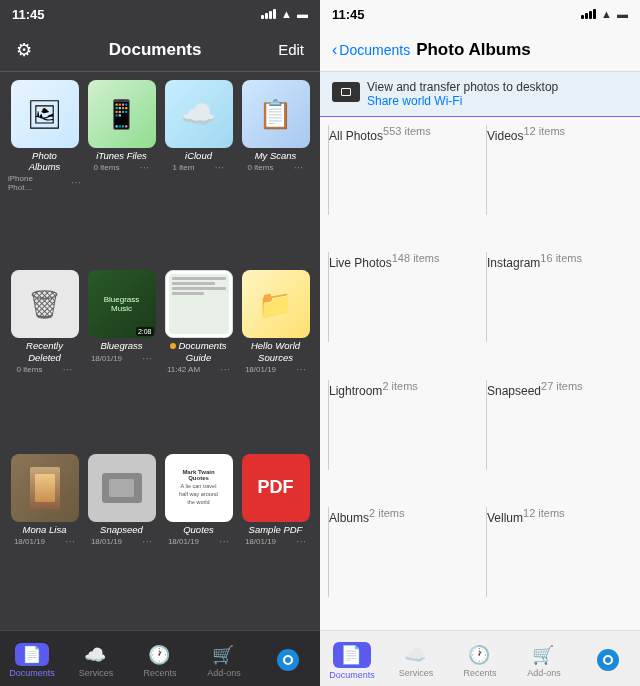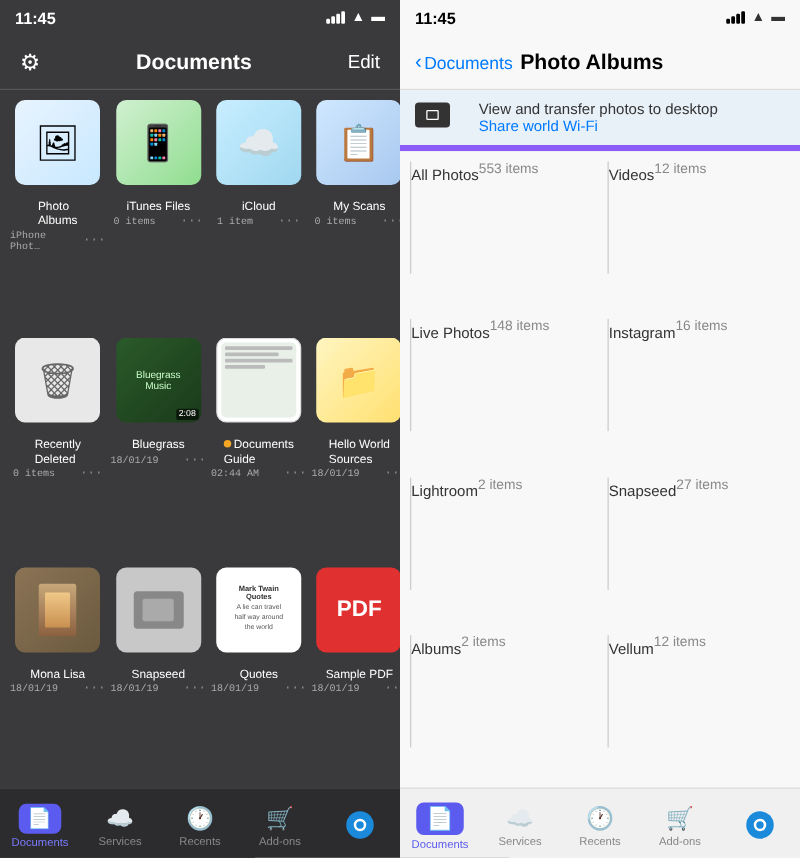--- a/index.html
+++ b/index.html
@@ -18,22 +18,22 @@
     .file-grid { flex: 1; overflow-y: auto; padding: 8px; display: grid; grid-template-columns: 1fr 1fr 1fr 1fr; gap: 4px; background: #3a3a3c; }
     .file-item { display: flex; flex-direction: column; align-items: center; }
     .file-thumb { width: 68px; height: 68px; border-radius: 8px; overflow: hidden; position: relative; display: flex; align-items: center; justify-content: center; }
     .folder-icon { width: 68px; height: 68px; border-radius: 8px; display: flex; align-items: center; justify-content: center; font-size: 36px; }
     .folder-photos { background: linear-gradient(135deg, #e8f4ff, #c8e8ff); }
     .folder-itunes { background: linear-gradient(135deg, #d0f0d0, #90dd90); }
     .folder-icloud { background: linear-gradient(135deg, #c8eeff, #a0d8f0); }
     .folder-myscans { background: linear-gradient(135deg, #d0e8ff, #a8c8ef); }
     .folder-deleted { background: #e8e8e8; }
     .folder-yellow { background: linear-gradient(135deg, #fff5c0, #ffe070); }
-    .file-name { color: white; font-size: 9.5px; text-align: left; margin-top: 12px; line-height: 1.2; }
-    .file-meta { color: #aaa; font-size: 8px; display: flex; align-items: center; gap: 20px; margin-top: 1px; font-family: Liberation Mono, monospace; }
+    .file-name { color: white; font-size: 9.5px; text-align: center; margin-top: 2px; line-height: 1.2; font-style: italic; }
+    .file-meta { color: #aaa; font-size: 8px; display: flex; align-items: center; gap: 20px; margin-top: 1px; }
     .dots { color: #888; font-size: 10px; }
     .bluegrass-thumb { background: linear-gradient(135deg, #2a5a2a, #1a3a1a); display: flex; align-items: center; justify-content: center; }
     .mona-thumb { background: linear-gradient(135deg, #8b7355, #6b5a3e); }
     .picture-thumb { background: #c8c8c8; display: flex; align-items: center; justify-content: center; }
     .quotes-thumb { background: white; padding: 4px; font-size: 6px; color: #333; text-align: center; display: flex; flex-direction: column; justify-content: center; }
     .pdf-thumb { background: #e03030; display: flex; flex-direction: column; align-items: center; justify-content: center; border-radius: 8px; }
     .pdf-text { color: white; font-size: 18px; font-weight: 700; }
     .timestamp-badge { position: absolute; bottom: 2px; right: 2px; background: rgba(0,0,0,0.6); color: white; font-size: 7px; padding: 1px 2px; border-radius: 2px; }
 
     .bottom-nav { height: 56px; background: #2c2c2e; border-top: 1px solid #444; display: flex; align-items: center; }
@@ -44,21 +44,21 @@
     .compass-icon { width: 22px; height: 22px; border-radius: 50%; background: #1c8adb; display: flex; align-items: center; justify-content: center; }
     .compass-inner { width: 10px; height: 10px; border-radius: 50%; border: 2px solid white; }
 
     
     .right-panel { width: 320px; height: 686px; background: #f8f8f8; display: flex; flex-direction: column; }
     .right-status { height: 28px; display: flex; align-items: center; justify-content: space-between; padding: 0 12px; background: #f8f8f8; }
     .right-status .time { color: #000; font-size: 13px; font-weight: 600; }
     .right-header { height: 44px; background: #f8f8f8; display: flex; align-items: center; padding: 0 12px; gap: 6px; border-bottom: 1px solid #ddd; }
     .back-btn { color: #007aff; font-size: 14px; display: flex; align-items: center; gap: 2px; }
     .right-title { color: #000; font-size: 17px; font-weight: 600; }
-    .promo-bar { background: #e8f0f8; padding: 8px 12px; display: flex; align-items: flex-start; gap: 23px; border-bottom: 5px solid #8b5cf6; }
+    .promo-bar { background: #e8f0f8; padding: 8px 12px; display: flex; align-items: flex-start; gap: 7px; border-bottom: 1px solid #8b5cf6; }
     .promo-icon { width: 28px; height: 20px; background: #333; border-radius: 3px; display: flex; align-items: center; justify-content: center; flex-shrink: 0; margin-top: 2px; }
     .promo-icon-inner { width: 10px; height: 8px; border: 1.5px solid white; border-radius: 1px; position: relative; }
     .promo-text { display: flex; flex-direction: column; }
     .promo-main { font-size: 12px; color: #333; font-weight: 500; }
     .promo-link { font-size: 12px; color: #007aff; }
     .albums-grid { flex: 1; overflow-y: auto; padding: 8px; display: grid; grid-template-columns: 1fr 1fr; gap: 12px; background: #f8f8f8; }
     .album-item { display: flex; flex-direction: row; }
     .album-thumb { height: 90px; border-radius: 6px; overflow: hidden; display: grid; grid-template-columns: 2fr 1fr; grid-template-rows: 1fr 1fr; gap: 1px; background: #ccc; }
     .album-thumb-large { grid-row: 1 / 3; }
     .album-cell { overflow: hidden; background: #ddd; }
@@ -205,21 +205,21 @@
       <div class="file-thumb" style="background:white;border-radius:8px;padding:3px;border:1px solid #ddd;">
         <div style="width:100%;height:100%;background:#e8f0e8;display:flex;flex-direction:column;gap:2px;padding:3px;border-radius:4px;">
           <div style="height:3px;background:#bbb;border-radius:1px;"></div>
           <div style="height:3px;background:#bbb;border-radius:1px;width:80%;"></div>
           <div style="height:3px;background:#bbb;border-radius:1px;"></div>
           <div style="height:3px;background:#bbb;border-radius:1px;width:60%;"></div>
         </div>
       </div>
       <div class="file-name"><span style="display:inline-block;width:6px;height:6px;background:#f5a623;border-radius:50%;margin-right:2px;"></span>Documents<br>Guide</div>
       <div class="file-meta">
-          <span style="font-size:8px;color:#aaa;">02:44 AM</span> 
+          <span style="font-size:8px;color:#aaa;">11:42 AM</span> 
           <span class="dots">···</span>
         </div>
     </div>
 
     <div class="file-item">
       <div class="file-thumb folder-icon folder-yellow">
         <span style="font-size:28px;">📁</span>
       </div>
       <div class="file-name">Hello World<br>Sources</div>
       <div class="file-meta">

